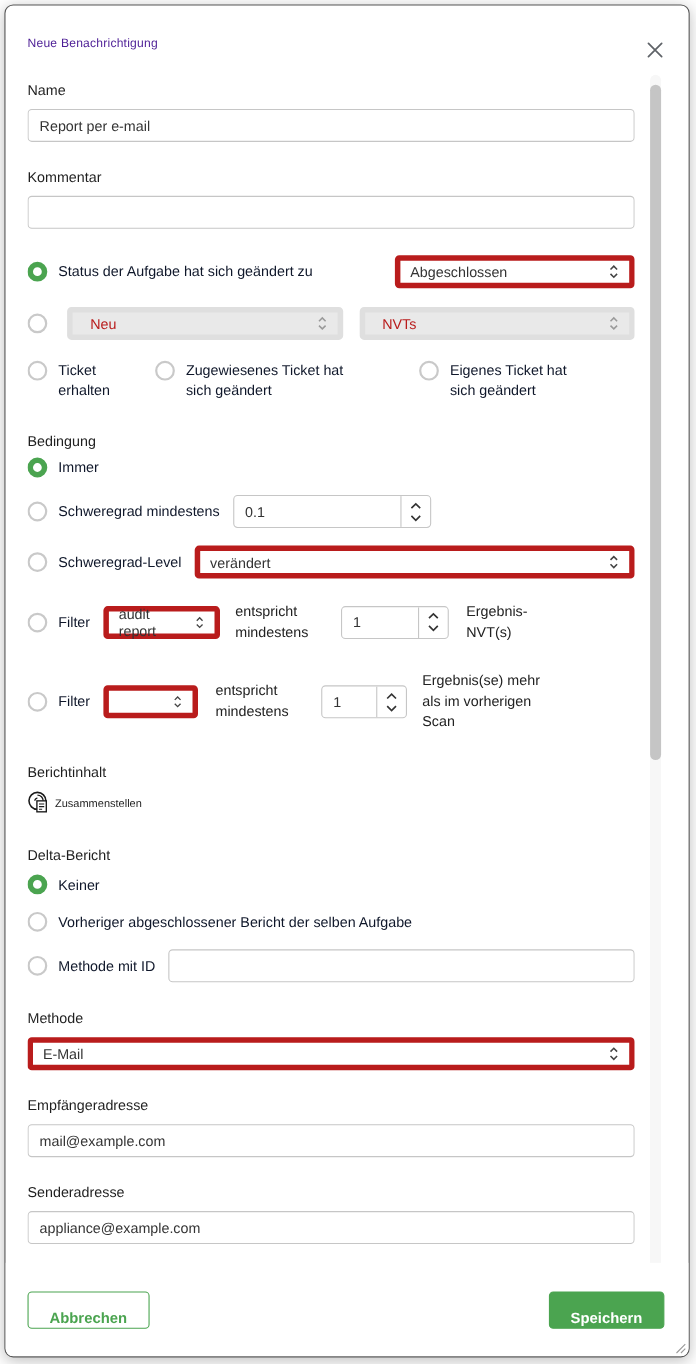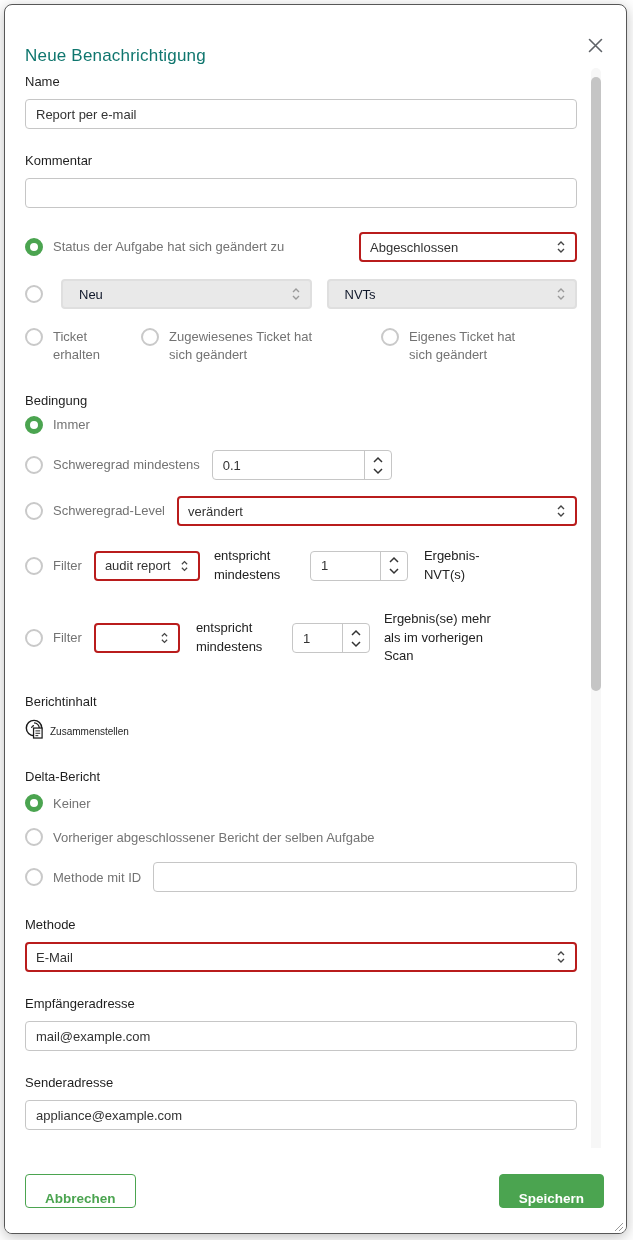--- a/index.html
+++ b/index.html
@@ -11,21 +11,21 @@
   }
   .dialog {
     position:absolute; left:4px; top:4px; width:623px; height:1230px;
     box-sizing:border-box; background:#fff;
     border:1px solid #575757; border-radius:8px;
     box-shadow:0 3px 14px rgba(0,0,0,0.25);
     overflow:hidden;
   }
   .title {
     position:absolute; left:20px; top:29px;
-    font-size:17px; font-weight:500; color:#0f766e; letter-spacing:.2px;margin-top:12px;
+    font-size:11px; font-weight:500; color:#4c1d95; letter-spacing:.2px;
   }
   .close-btn {
     position:absolute; right:22px; top:31px; width:18px; height:18px;
     cursor:pointer; display:flex; align-items:center; justify-content:center;
   }
   .content {
     position:absolute; left:20px; top:61px; width:552px; height:1092px;
     overflow:hidden; padding-top:8px; box-sizing:border-box;
   }
   .group { margin-bottom:24px; }
@@ -34,27 +34,27 @@
     box-sizing:border-box; display:block; width:100%; height:30px;
     border:1px solid #c6c6c6; border-radius:4px; padding:0 10px;
     font-size:13px; color:#333; font-family:inherit; background:#fff; outline:none;
   }
   .row { display:flex; align-items:center; }
   .radio {
     flex:none; width:18px; height:18px; border-radius:50%; box-sizing:border-box;
     border:2px solid #c9c9c9; background:#fff; cursor:pointer;
   }
   .radio.checked { border:5px solid #4BA450; }
-  .radio-label { font-size:13px; color:#737373; margin-left:10px; line-height:1.35; }
+  .radio-label { font-size:13px; color:#0f172a; margin-left:10px; line-height:1.35; }
   .select {
-    box-sizing:border-box; height:30px; border:2px solid #b91c1c; border-radius:4px;
+    box-sizing:border-box; height:30px; border:5px solid #b91c1c; border-radius:4px;
     background:#fff; display:flex; align-items:center; justify-content:space-between;
     padding:0 9px; font-size:13px; color:#333; cursor:pointer;
   }
-  .select.disabled { background:#e9e9e9; border-color:#dfdfdf; color:#0f172a; cursor:default;padding-left:16px; }
+  .select.disabled { background:#e9e9e9; border-color:#dfdfdf; color:#b91c1c; cursor:default;padding-left:16px; }
   .select .chev { flex:none; margin-left:6px; display:flex; }
   .spinbox {
     box-sizing:border-box; height:30px; border:1px solid #c6c6c6; border-radius:4px;
     background:#fff; display:flex; overflow:hidden;
   }
   .spin-value { flex:1; display:flex; align-items:center; padding:0 10px; font-size:13px; color:#333; }
   .spin-buttons {
     flex:none; width:26px; border-left:1px solid #c6c6c6;
     display:flex; flex-direction:column; align-items:center; justify-content:center; cursor:pointer;
   }

